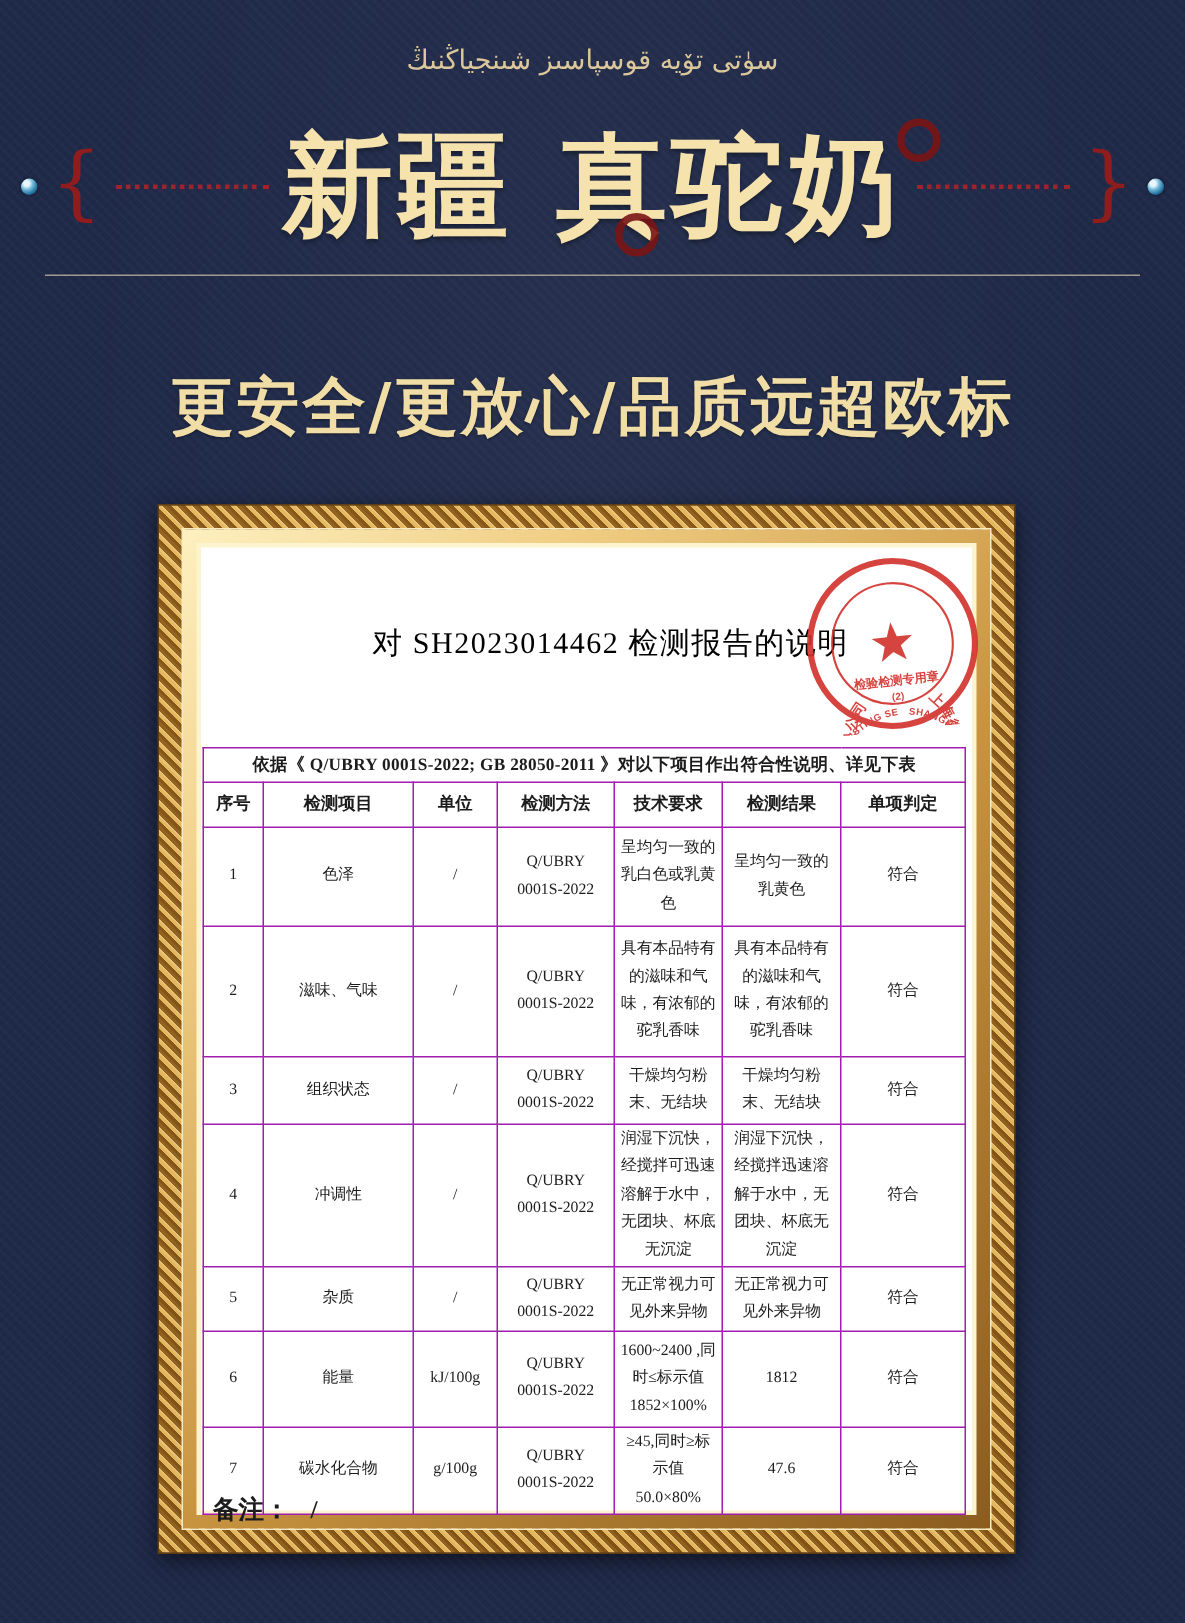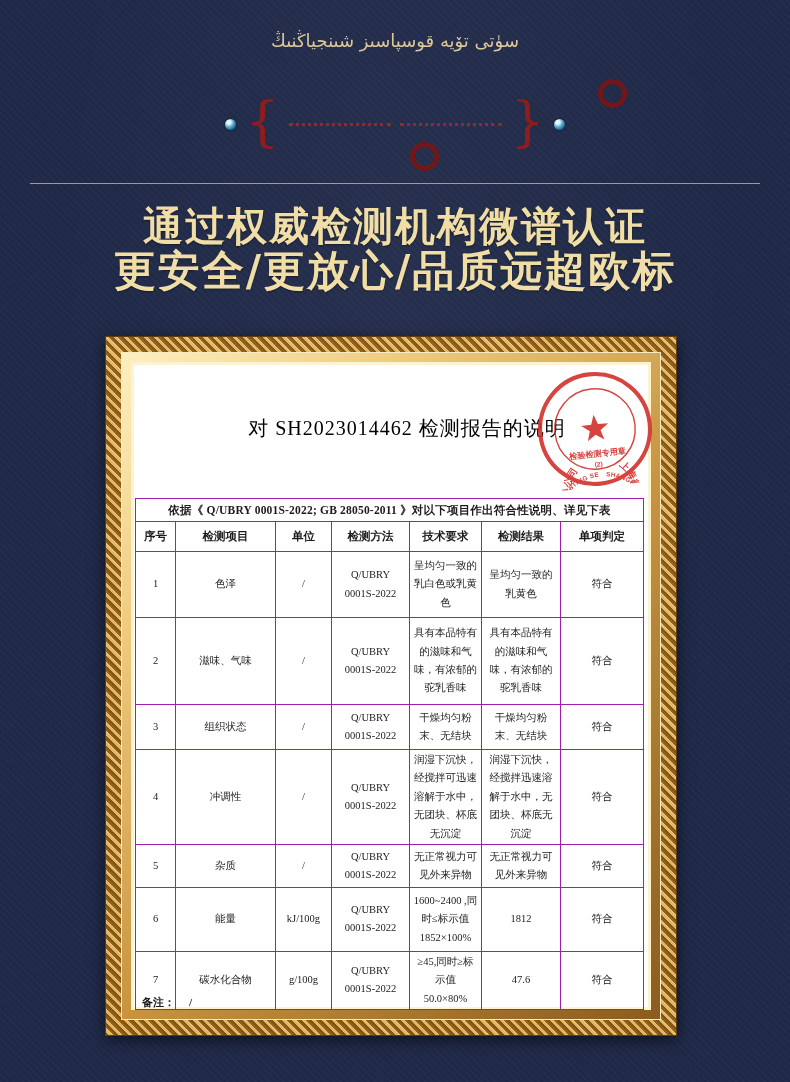--- a/index.html
+++ b/index.html
@@ -92,45 +92,45 @@
   .header-row th{font-size:11.5px;font-weight:700;height:27px;line-height:1.2;}
   tbody tr:nth-of-type(1){height:66px;}
   tbody tr:nth-of-type(2){height:87px;}
   tbody tr:nth-of-type(3){height:45px;}
   tbody tr:nth-of-type(4){height:88px;}
   tbody tr:nth-of-type(5){height:43px;}
   tbody tr:nth-of-type(6){height:64px;}
   tbody tr:nth-of-type(7){height:48px;}
   .note{
     position:absolute;left:8px;top:630px;font-family:"Liberation Serif",serif;
-    font-size:11px;font-weight:700;color:#1c1c1c;
+    font-size:17px;font-weight:700;color:#1c1c1c;
   }
   .note .note-value{font-weight:700;margin-left:14px;}
 </style>
 </head>
 <body>
 
 <div class="canvas">
 
   <div class="uyghur">سۈتى تۆيە قوسپاسىز شىنجياڭنىڭ</div>
 
   <div class="hero">
     <span class="sphere"></span>
     <span class="brace">{</span>
     <span class="dotline"></span>
+    <span class="main-title">新疆 真驼奶</span>
     <span class="dotline"></span>
     <span class="brace">}</span>
     <span class="sphere"></span>
   </div>
   <span class="red-ring ring-1"></span>
   <span class="red-ring ring-2"></span>
 
   <div class="divider"></div>
 
-  <div class="subtitle subtitle-1">通过权威检测机构微谱认证</div>
   <div class="subtitle subtitle-2">更安全/更放心/品质远超欧标</div>
 
   <div class="certificate">
     <div class="frame-outer">
       <div class="gold-bevel">
         <div class="mat">
           <div class="paper">
 
             <div class="cert-title">对 SH2023014462 检测报告的说明</div>
 

